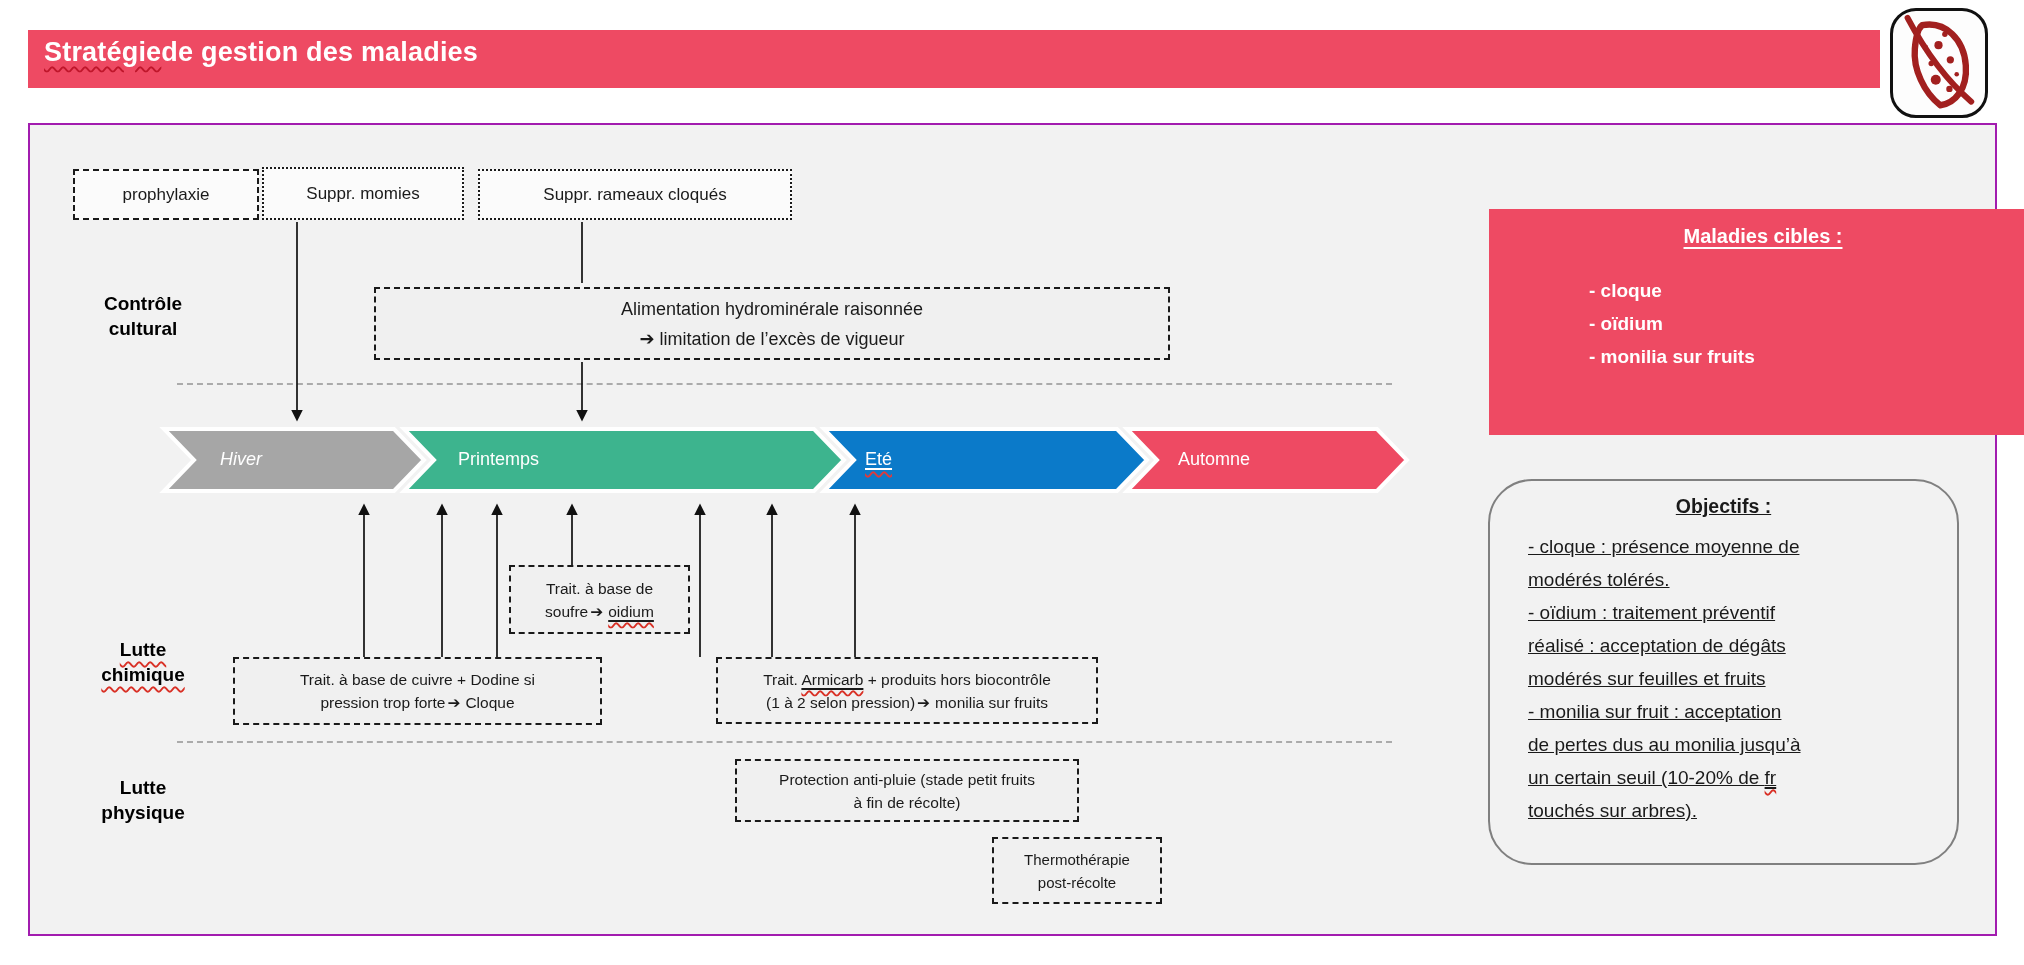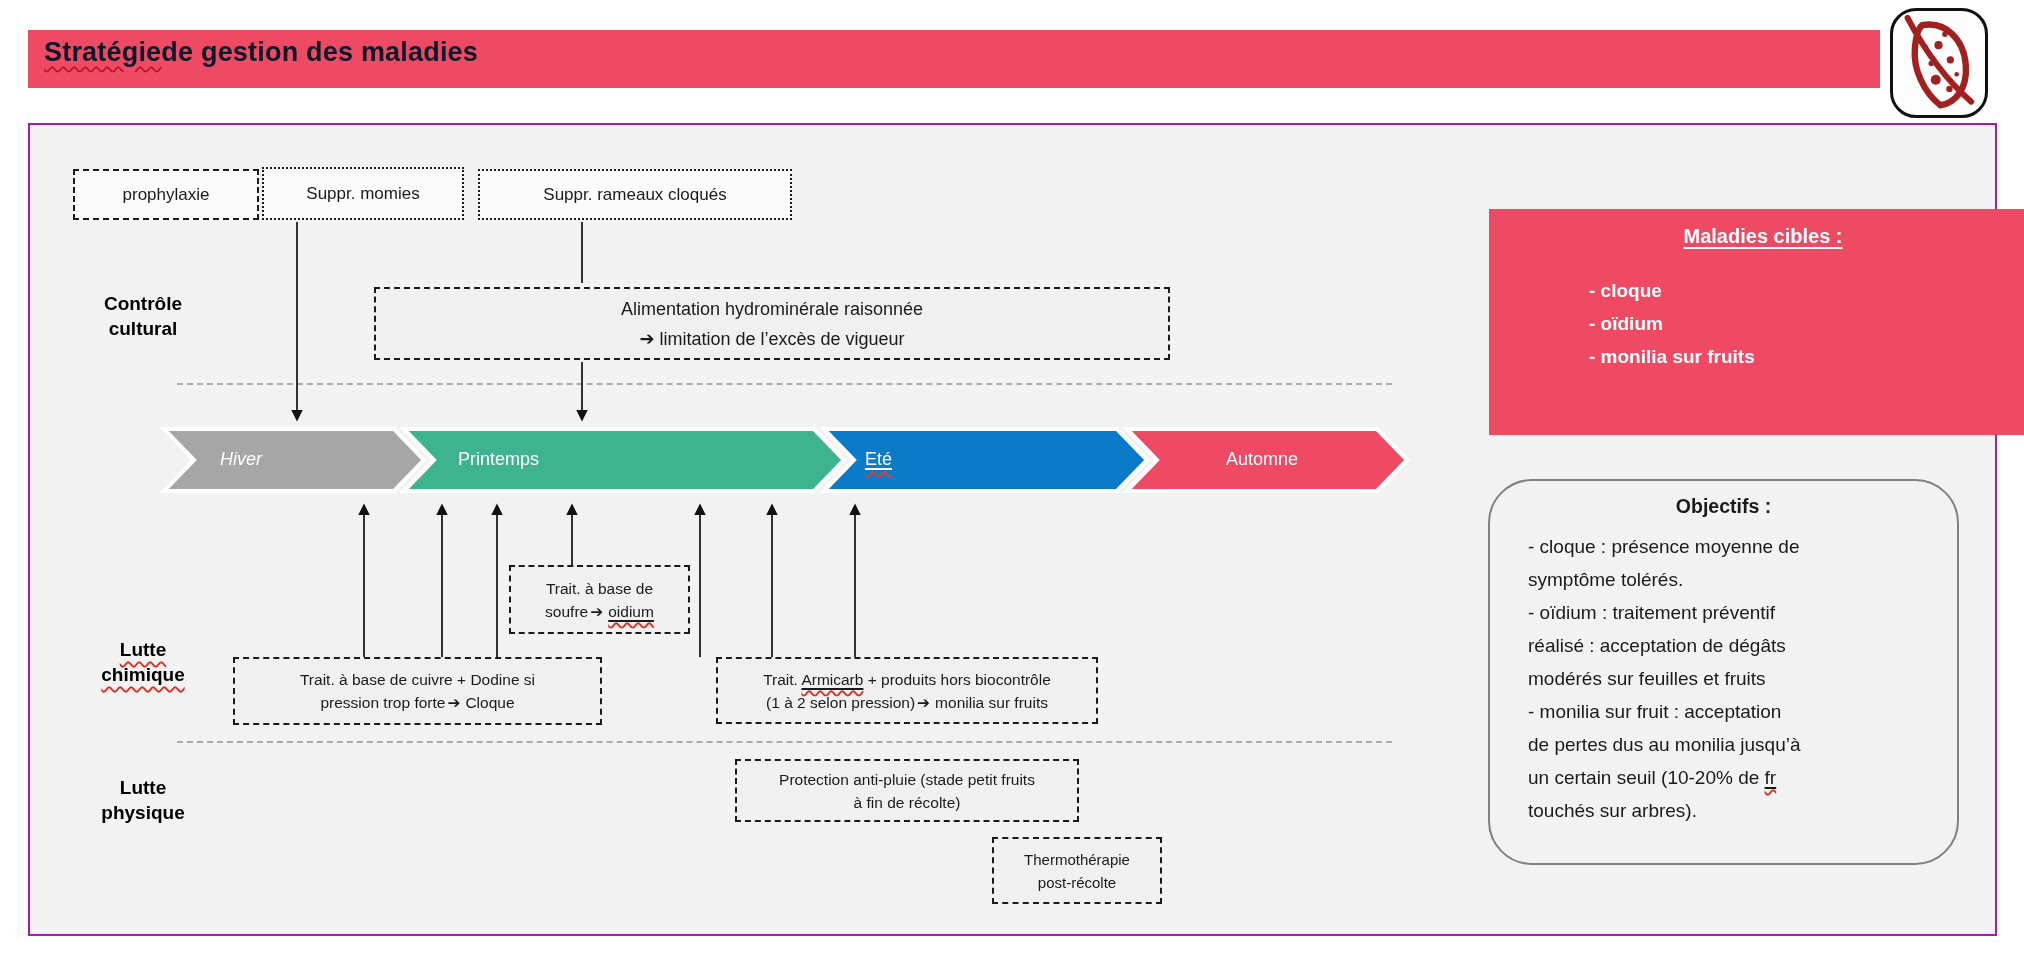--- a/index.html
+++ b/index.html
@@ -3,21 +3,21 @@
 <meta charset="utf-8">
 <style>
   * { margin:0; padding:0; box-sizing:border-box; }
   html,body { width:2024px; height:965px; background:#ffffff;
               font-family:"Liberation Sans","DejaVu Sans",sans-serif; color:#1a1a1a; }
   .abs { position:absolute; }
 
   
   #header-bar { left:28px; top:30px; width:1852px; height:58px; }
   #header-title { left:16px; top:0; height:44px; display:flex; align-items:center;
-                  font-size:27px; font-weight:bold; color:#0f172a; letter-spacing:.2px; }
+                  font-size:27px; font-weight:bold; color:#ffffff; letter-spacing:.2px; }
   .sq-title { text-decoration:underline wavy #c0162b; text-decoration-thickness:2px; text-underline-offset:5px; }
   #logo-box { left:1890px; top:8px; width:98px; height:110px; background:#fdfdfd;
               border:3.5px solid #111; border-radius:26px; overflow:hidden; }
 
   
   #panel { left:28px; top:123px; width:1969px; height:813px; background:#f2f2f2;
            border:2px solid #a21caf; }
 
   
   .dash-box, .dot-box { position:absolute; display:flex; flex-direction:column;
@@ -49,21 +49,21 @@
   .season-label .wavy-wrap .us { text-underline-offset:3px; }
 
   
   #maladies-box { left:1459px; top:84px; width:548px; height:226px; color:#ffffff; z-index:1; }
   #maladies-title { text-align:center; padding-top:16px; font-size:20px; font-weight:bold;
                     text-decoration:underline; text-underline-offset:4px; }
   .maladie-item { padding-left:100px; font-size:19px; font-weight:bold; line-height:33px; }
   #maladies-list { margin-top:26px; }
 
   #objectifs-box { left:1458px; top:354px; width:471px; height:386px; background:#f2f2f2;
-                   border:2.5px solid #808080; border-radius:44px; z-index:1; }
+                   border:2.5px solid #808080; border-radius:44px; z-index:1;text-decoration:underline; }
   #objectifs-title { text-align:center; padding-top:14px; font-size:19.5px; font-weight:bold; }
   #objectifs-body { padding:12px 30px 0 38px; font-size:19px; line-height:33px; }
 </style>
 </head>
 <body>
 
 <div class="abs" id="header-bar" style="background: rgb(238, 74, 99);">
   <div class="abs" id="header-title">
       <span class="sq-title">Stratégie</span>
       <span> de gestion des maladies</span>
@@ -179,38 +179,38 @@
 
   <div class="season-label" style="left:190px; top:324px;font-style:italic;">
     <span>Hiver</span>
   </div>
   <div class="season-label" style="left:428px; top:324px;">
     <span>Printemps</span>
   </div>
   <div class="season-label" style="left:835px; top:324px;">
     <span class="wavy-wrap"><span class="us">Eté</span></span>
   </div>
-  <div class="season-label" style="left:1148px; top:324px;margin-left:48px;">
+  <div class="season-label" style="left:1148px; top:324px;">
     <span>Automne</span>
   </div>
 
   <div class="abs" id="maladies-box" style="background: rgb(238, 74, 99);">
     <div id="maladies-title">Maladies cibles :</div>
     <div id="maladies-list">
       <div class="maladie-item">- cloque</div>
       <div class="maladie-item">- oïdium</div>
       <div class="maladie-item">- monilia sur fruits</div>
     </div>
   </div>
 
   <div class="abs" id="objectifs-box">
     <div id="objectifs-title">Objectifs :</div>
     <div id="objectifs-body">
       <div>- cloque : présence moyenne de</div>
-      <div>symptôme tolérés.</div>
+      <div>modérés tolérés.</div>
       <div>- oïdium : traitement préventif</div>
       <div>réalisé : acceptation de dégâts</div>
       <div>modérés sur feuilles et fruits</div>
       <div>- monilia sur fruit : acceptation</div>
       <div>de pertes dus au monilia jusqu’à</div>
       <div><span>un certain seuil (10-20% de </span><span class="sq"><span class="us">fr</span></span></div>
       <div>touchés sur arbres).</div>
     </div>
   </div>
 

